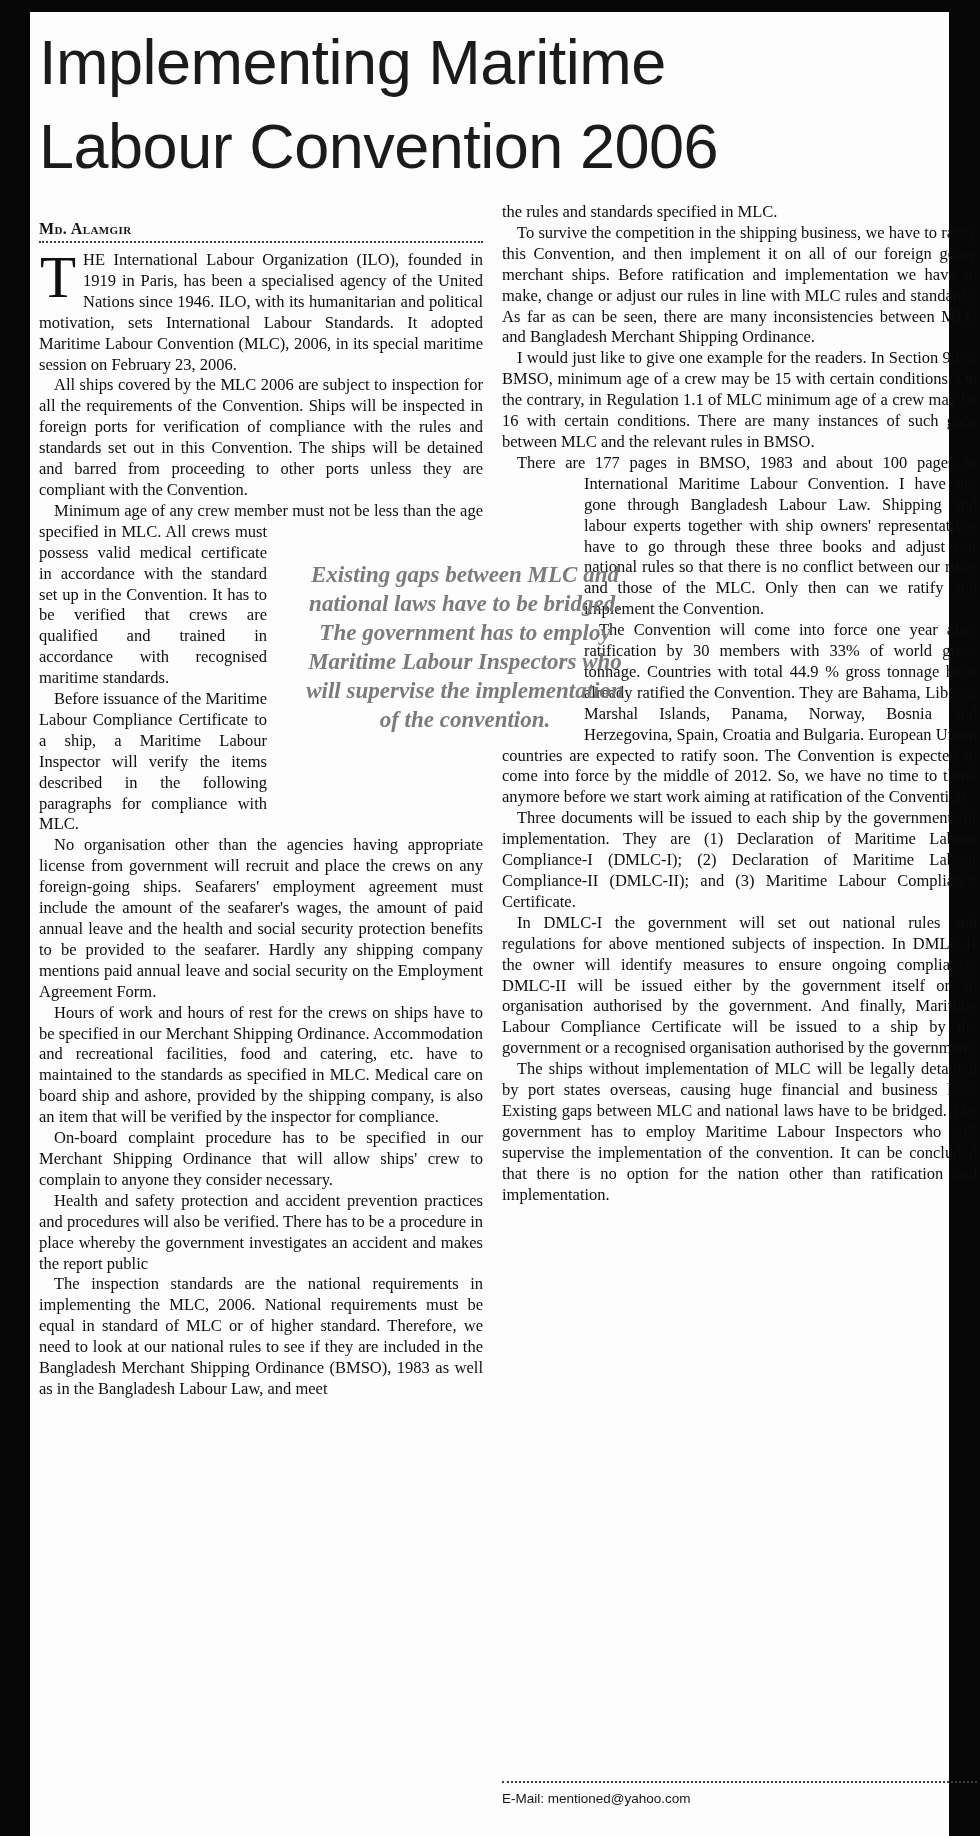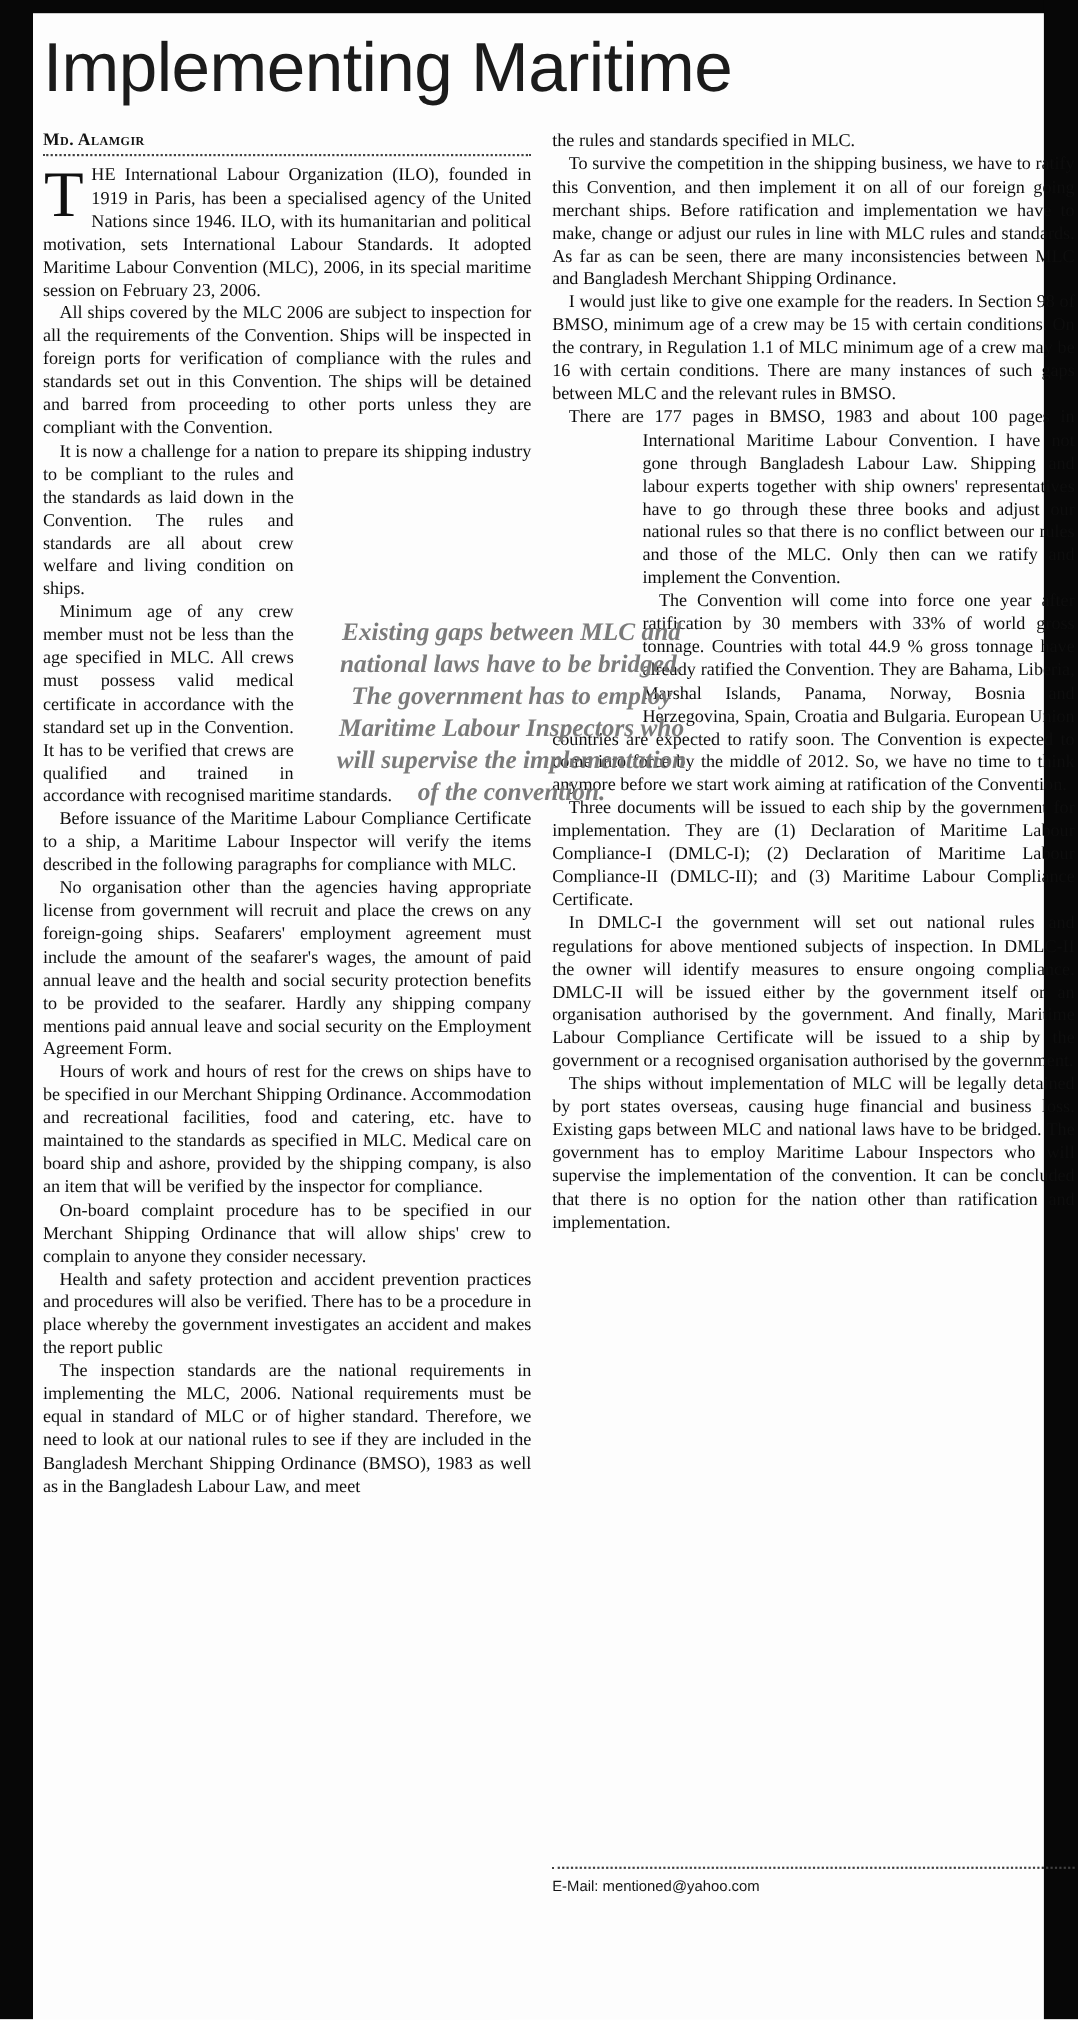--- a/index.html
+++ b/index.html
@@ -45,21 +45,21 @@
   }
   .col-left  { flex: 0 0 444px; width: 444px; }
   .col-right { flex: 1 1 auto; display: flex; flex-direction: column; }
 
   .byline {
     font-size: 16px;
     font-weight: 700;
     font-variant: small-caps;
     letter-spacing: 0.4px;
     color: #141414;
-    margin-top: 1px;
+    margin-top: 18px;
   }
   .dotted-rule {
     border-bottom: 2px dotted #3f3f3f;
     margin: 3px 0 7px 0;
   }
 
   .body-para {
     font-size: 16.5px;
     line-height: 20.9px;
     text-align: justify;
@@ -110,34 +110,34 @@
 
 <div class="page">
   <div class="bar-top"></div>
   <div class="bar-left"></div>
   <div class="bar-right"></div>
 
   <div class="content">
 
     <h1 class="title">
       <span class="title-line">Implementing Maritime</span>
+      <span class="title-line">Labour Convention 2006</span>
     </h1>
 
     <div class="columns">
 
       <div class="col-left">
         <div class="byline">Md. Alamgir</div>
         <div class="dotted-rule"></div>
 
         <div>
           <p class="body-para opening"><span class="drop-cap">T</span><span>HE International Labour Organization (ILO), founded in 1919 in Paris, has been a specialised agency of the United Nations since 1946. ILO, with its humanitarian and political motivation, sets International Labour Standards. It adopted Maritime Labour Convention (MLC), 2006, in its special maritime session on February 23, 2006.</span></p>
 
         <p class="body-para">All ships covered by the MLC 2006 are subject to inspection for all the requirements of the Convention. Ships will be inspected in foreign ports for verification of compliance with the rules and standards set out in this Convention. The ships will be detained and barred from proceeding to other ports unless they are compliant with the Convention.</p>
             <div class="quote-spacer spacer-left"></div>
-            <p class="body-para">It is now a challenge for a nation to prepare its shipping industry to be compliant to the rules and the standards as laid down in the Convention. The rules and standards are all about crew welfare and living condition on ships.</p>
             <p class="body-para">Minimum age of any crew member must not be less than the age specified in MLC. All crews must possess valid medical certificate in accordance with the standard set up in the Convention. It has to be verified that crews are qualified and trained in accordance with recognised maritime standards.</p>
             <p class="body-para">Before issuance of the Maritime Labour Compliance Certificate to a ship, a Maritime Labour Inspector will verify the items described in the following paragraphs for compliance with MLC.</p>
             <p class="body-para">No organisation other than the agencies having appropriate license from government will recruit and place the crews on any foreign-going ships. Seafarers' employment agreement must include the amount of the seafarer's wages, the amount of paid annual leave and the health and social security protection benefits to be provided to the seafarer. Hardly any shipping company mentions paid annual leave and social security on the Employment Agreement Form.</p>
             <p class="body-para">Hours of work and hours of rest for the crews on ships have to be specified in our Merchant Shipping Ordinance. Accommodation and recreational facilities, food and catering, etc. have to maintained to the standards as specified in MLC. Medical care on board ship and ashore, provided by the shipping company, is also an item that will be verified by the inspector for compliance.</p>
             <p class="body-para">On-board complaint procedure has to be specified in our Merchant Shipping Ordinance that will allow ships' crew to complain to anyone they consider necessary.</p>
             <p class="body-para">Health and safety protection and accident prevention practices and procedures will also be verified. There has to be a procedure in place whereby the government investigates an accident and makes the report public</p>
             <p class="body-para">The inspection standards are the national requirements in implementing the MLC, 2006. National requirements must be equal in standard of MLC or of higher standard. Therefore, we need to look at our national rules to see if they are included in the Bangladesh Merchant Shipping Ordinance (BMSO), 1983 as well as in the Bangladesh Labour Law, and meet</p>
           </div>
       </div>
 

